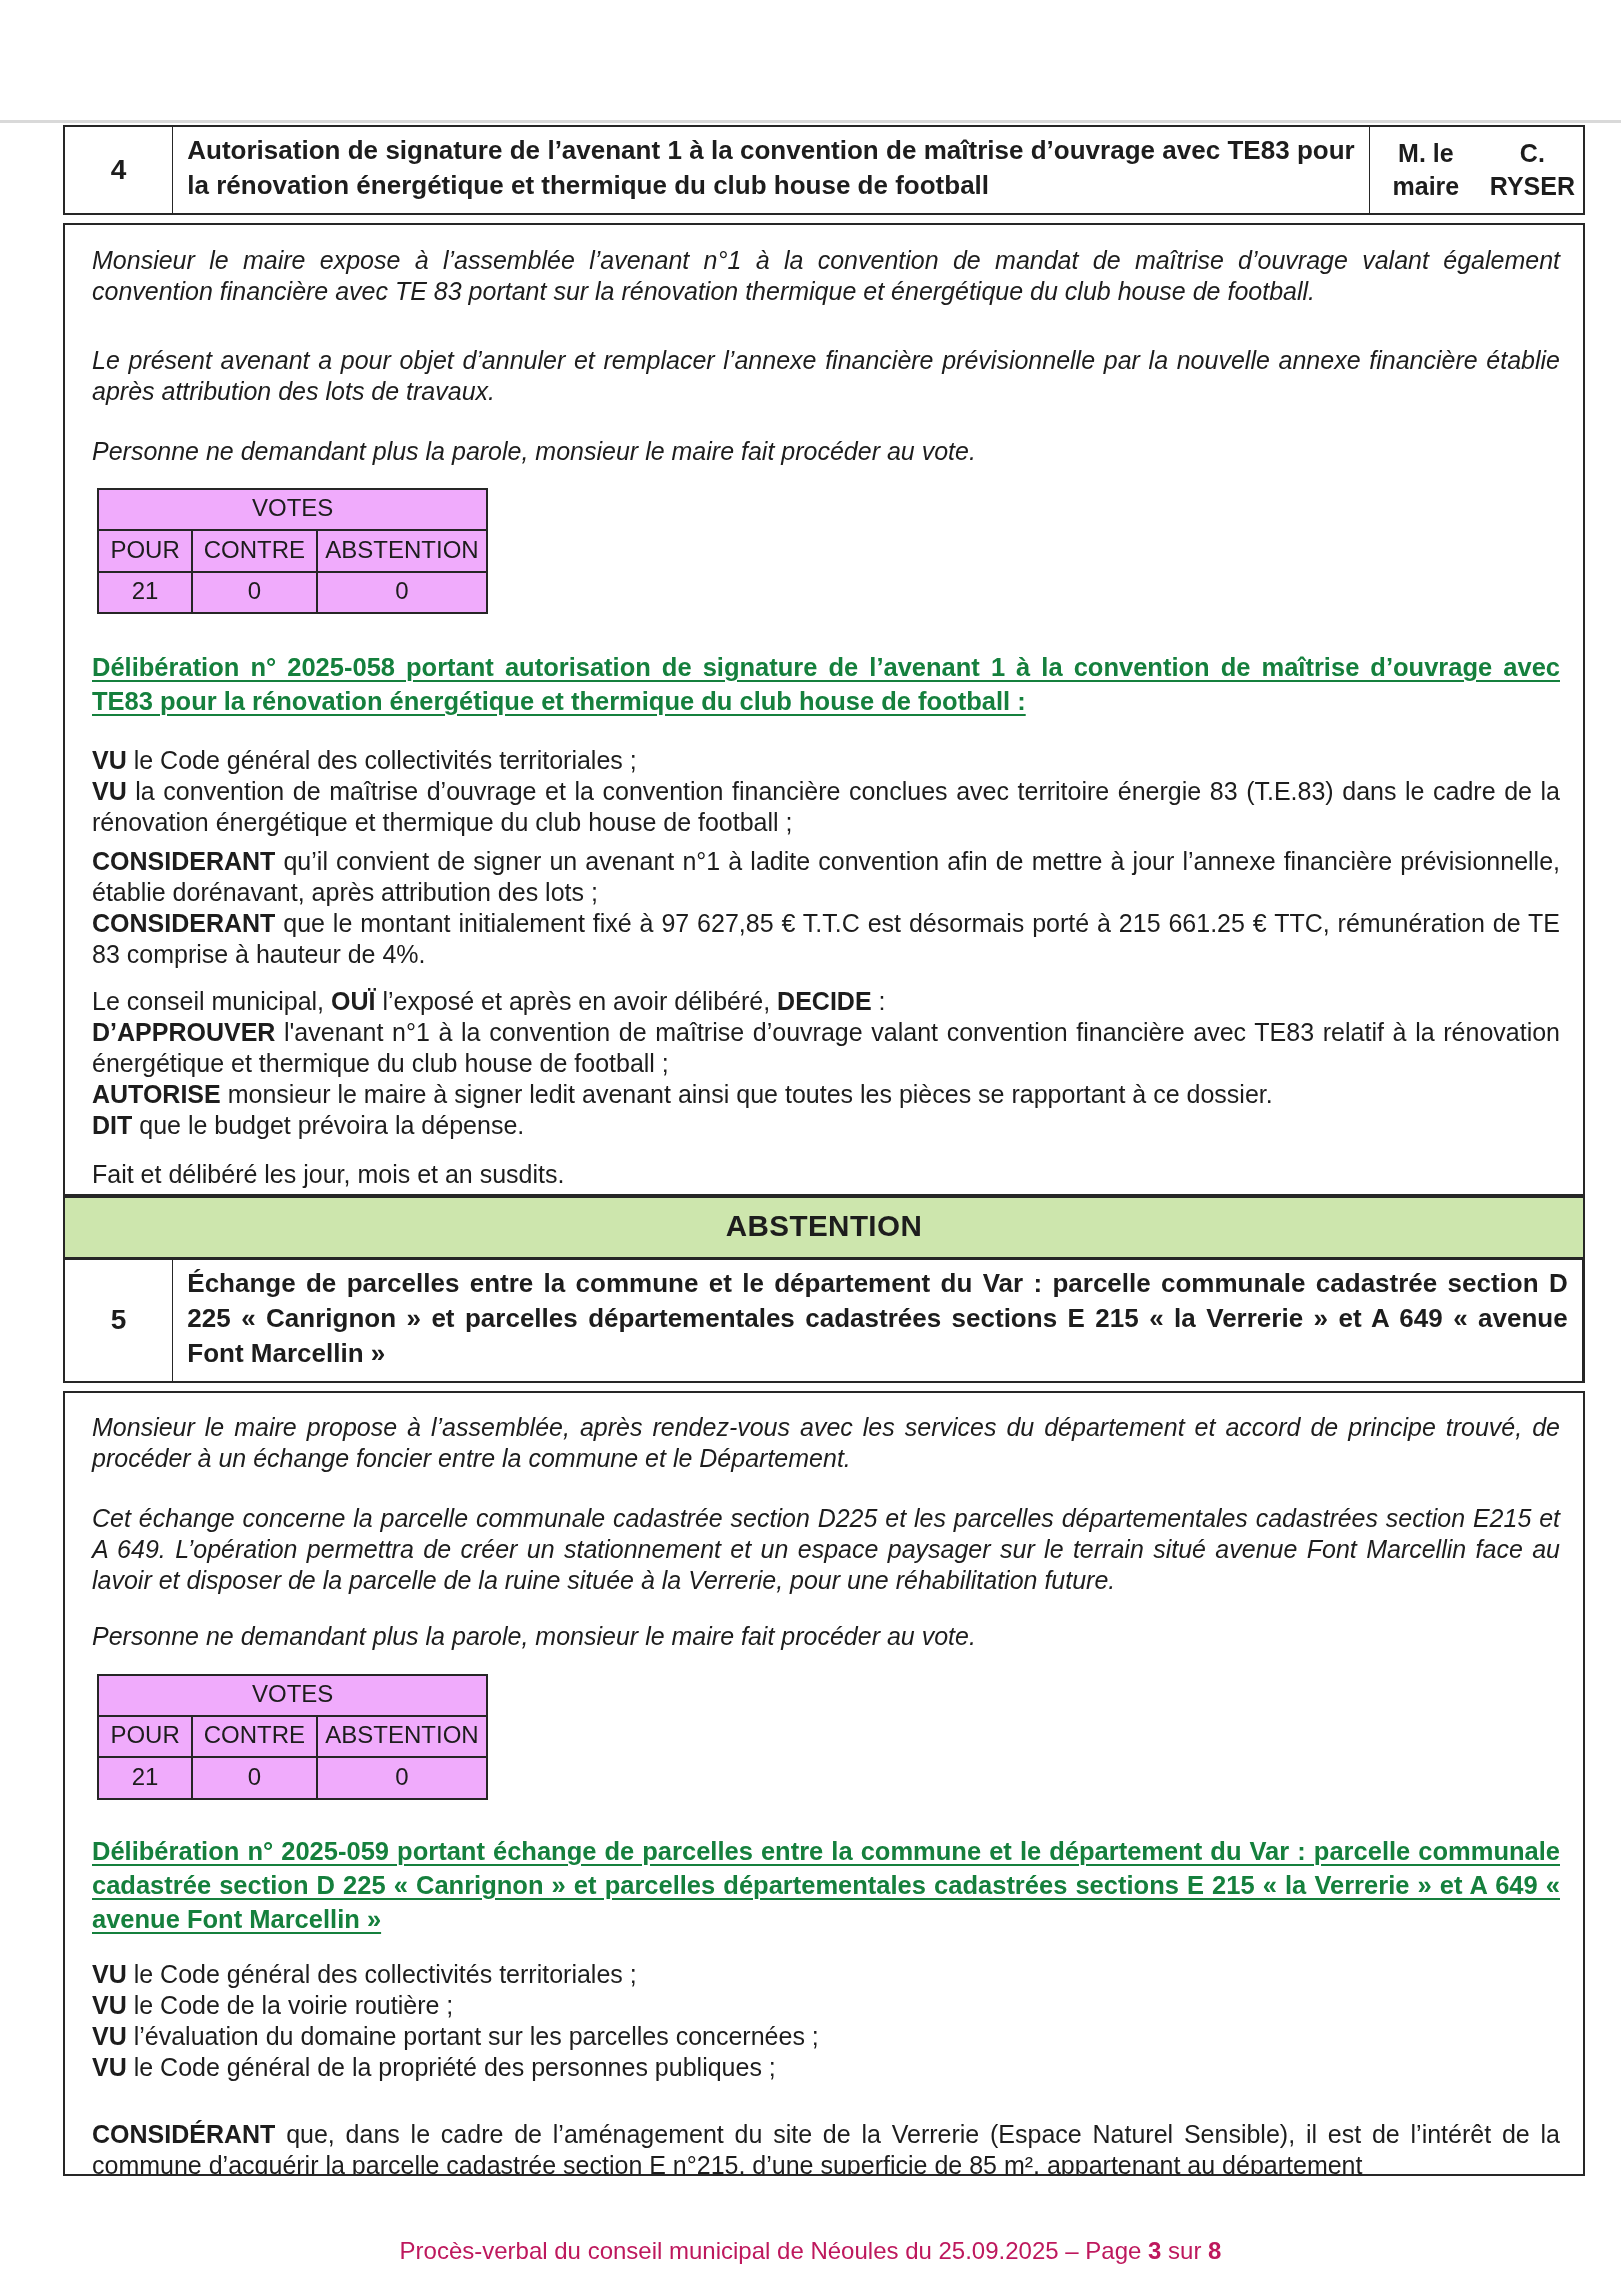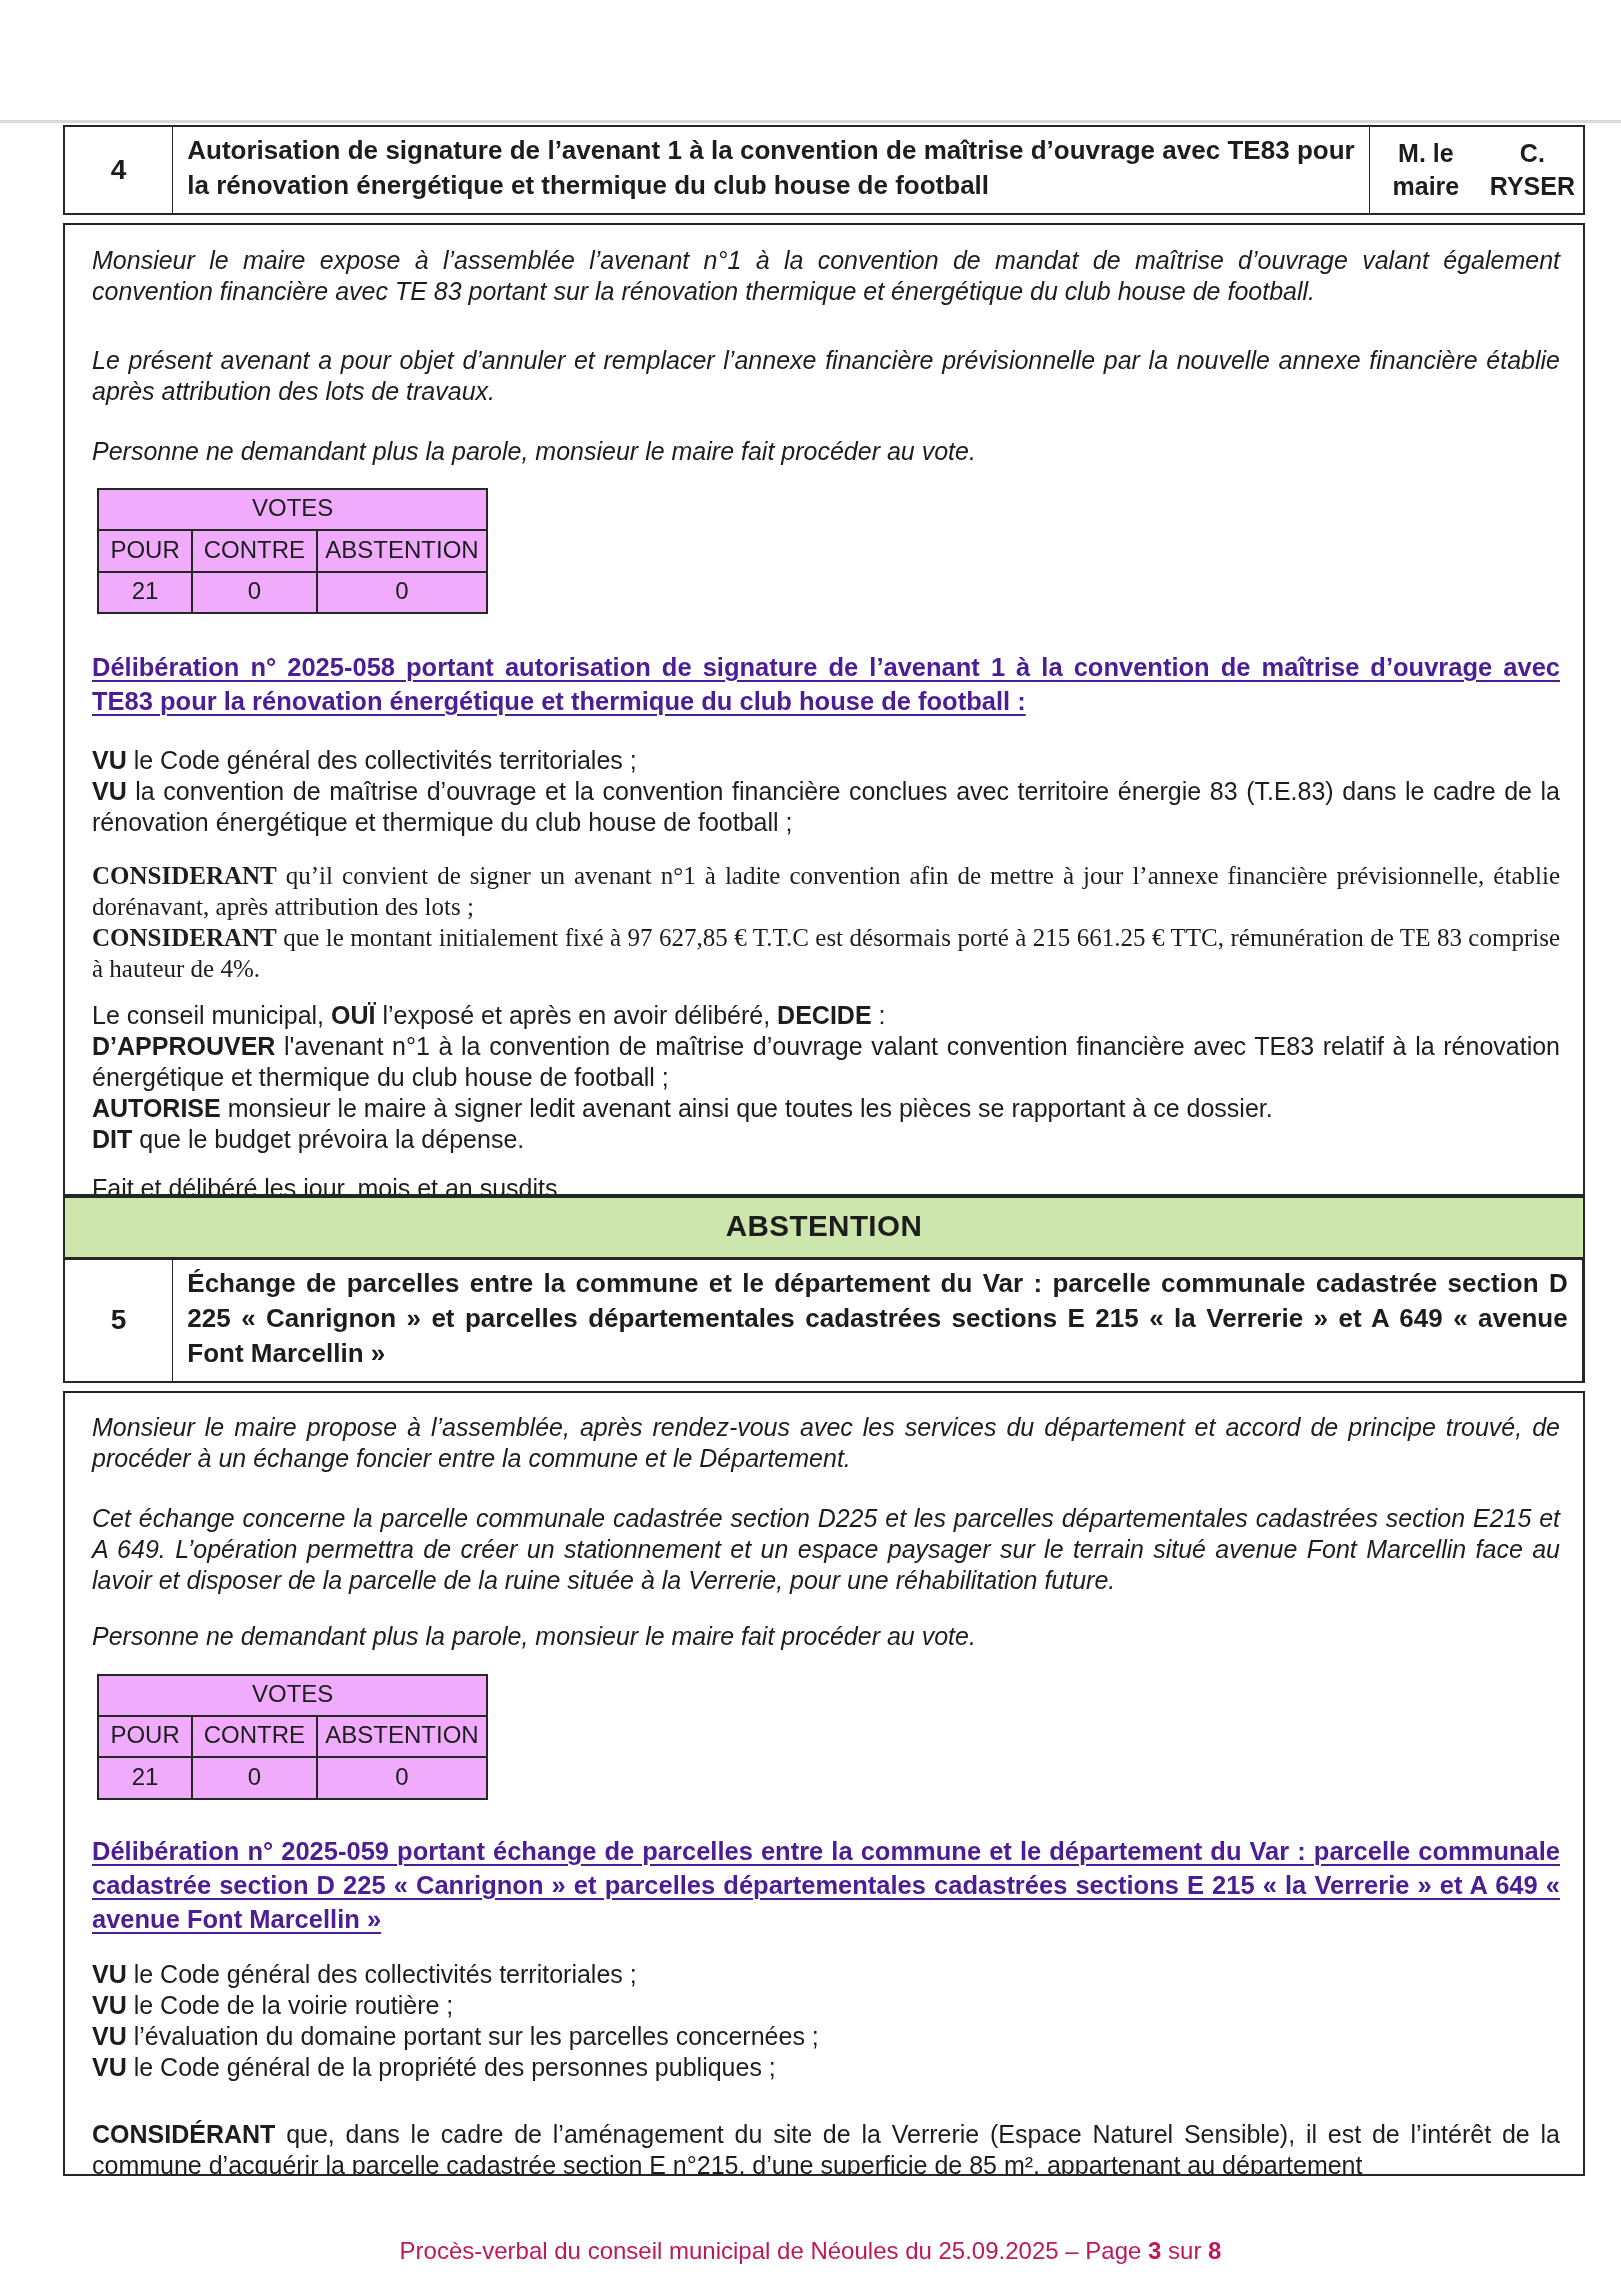--- a/index.html
+++ b/index.html
@@ -46,29 +46,29 @@
   .italic { font-style:italic; }
   .justify { text-align:justify; }
 
   .mt-p1   { margin-top:7.2px; }
   .mt-42   { margin-top:38px; }
   .mt-32   { margin-top:29px; }
   .mt-30   { margin-top:27px; }
   .mt-28   { margin-top:25px; }
   .mt-26   { margin-top:23px; }
   .mt-24   { margin-top:21.5px; }
-  .mt-22   { margin-top:22px;font-family:Liberation Serif, serif; }
+  .mt-22   { margin-top:8px; }
   .mt-20   { margin-top:18px; }
   .mt-18   { margin-top:16px; }
   .mt-40   { margin-top:36px; }
   .mt-38   { margin-top:34px; }
 
   .delib {
     font-size:25.5px; font-weight:bold; line-height:34px;
-    color:#4c1d95;
+    color:#15803d;
     text-decoration:underline;
     text-decoration-thickness:2.2px;
     text-underline-offset:3.6px;
     text-align:justify;
   }
 
   
   .votes { border-collapse:collapse; margin-left:5.4px; }
   .votes td {
     border:2.2px solid #262626;

